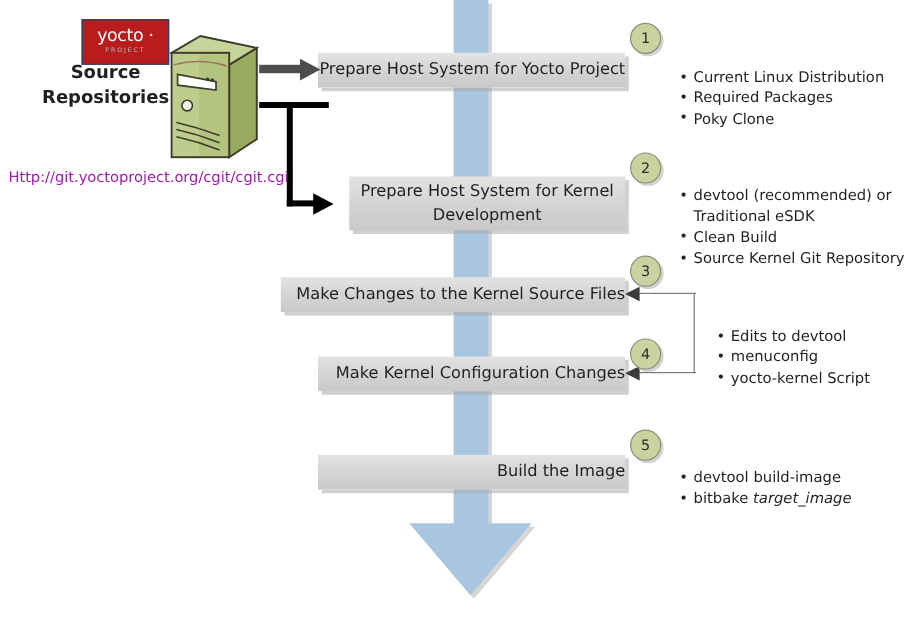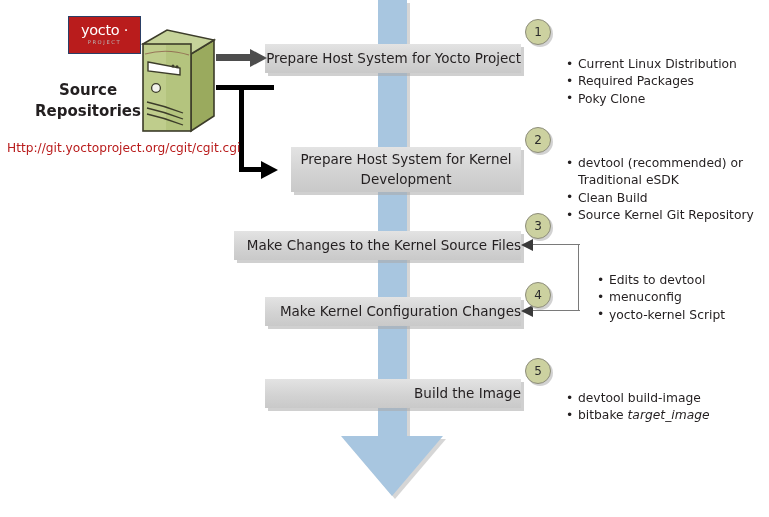--- a/index.html
+++ b/index.html
@@ -114,35 +114,35 @@
     position: absolute;
     left: 0px;
     top: -0.5px;
   }
   .ital { font-style: italic; }
 
   
   .src-label {
     position: absolute;
     left: 28px;
-    top: 80px;
+    top: 50px;
     width: 120px;
     text-align: center;
     font-size: 15px;
     font-weight: bold;
     color: #231f20;
     line-height: 1.42;
     z-index: 5;
   }
   .src-url {
     position: absolute;
     left: 7px;
     top: 141px;
     font-size: 12.2px;
-    color: #b91c1c;
+    color: #a21caf;
     z-index: 5;
   }
 
   
   .logo {
     position: absolute;
     left: 68px;
     top: 16px;
     width: 71px;
     height: 36px;

